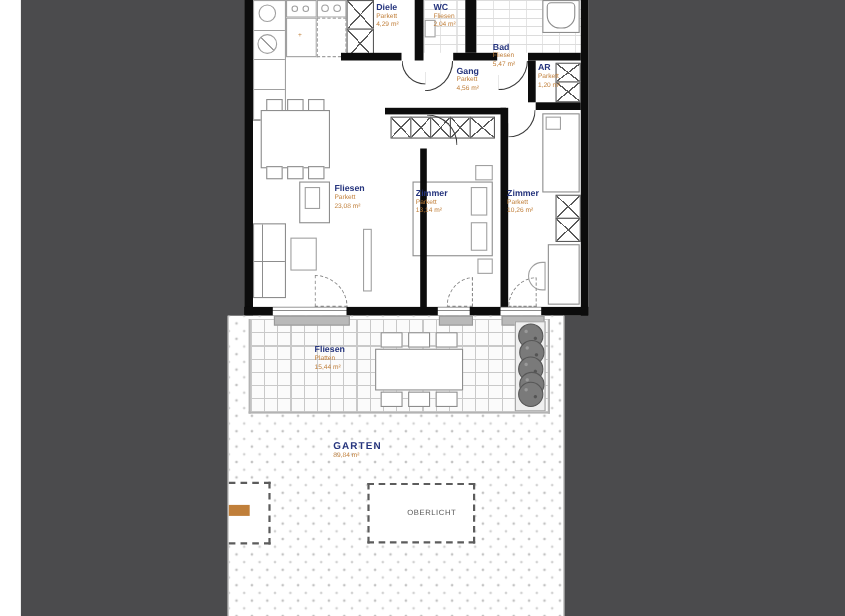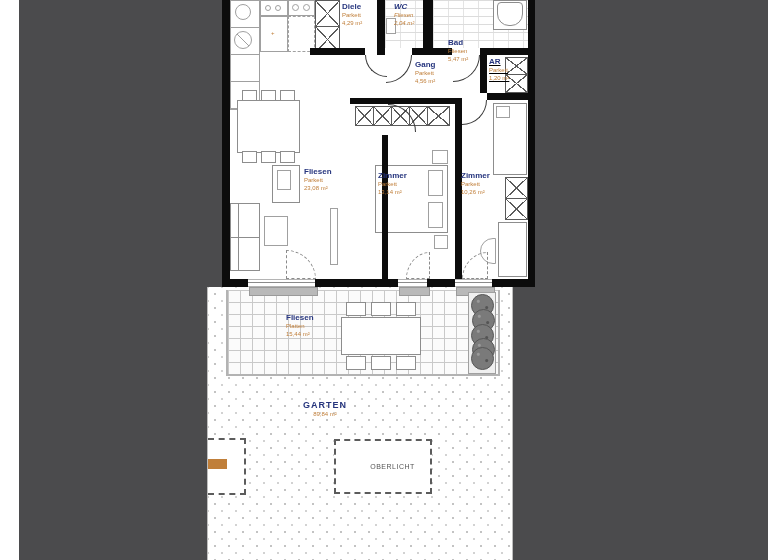--- a/index.html
+++ b/index.html
@@ -38,21 +38,21 @@
   #terrace-slab{left:18px;top:3px;width:274px;height:86px;background:#fbfbfb;
     background-image:repeating-linear-gradient(to right,#c9c9c9 0 1px,transparent 1px 12px),
                      repeating-linear-gradient(to bottom,#c9c9c9 0 1px,transparent 1px 12px);
     border:2px solid #b3b3b3;border-top:none;}
   .bush{position:absolute;border-radius:50%;background:#7a7a7a;border:1px solid #565656;
     background-image:radial-gradient(circle at 30% 30%,#9a9a9a 1px,transparent 2px),radial-gradient(circle at 70% 60%,#545454 1px,transparent 2px);}
   
   .room-label{position:absolute;line-height:1.25;white-space:nowrap;}
   .room-label .nm{font-weight:bold;font-size:8px;color:#26357e;}
   .room-label .sub{font-size:6px;color:#c07f3a;}
-  #garten-label{text-align:center;}
+  #garten-label{text-align:left;}
   #garten-label .nm{font-size:9px;letter-spacing:1px;}
   #oberlicht{left:126px;top:152px;width:98px;height:55px;background:#fff;border:2px dashed #5c5c5c;
     display:flex;align-items:center;justify-content:center;font-size:7px;color:#555;letter-spacing:.5px;}
   #dashed-box-left{left:0;top:151px;width:38px;height:57px;background:#fff;border:2px dashed #5c5c5c;border-left:none;}
   #orange-tick{left:0;top:172px;width:3px;height:10px;background:#c07f3a;}
   .plus{position:absolute;font-size:6px;color:#c07f3a;}
 </style>
 </head>
 <body>
 
@@ -143,36 +143,36 @@
   <div class="arc tr" style="left:166px;top:104px;width:28px;height:28px;"></div>
   <div class="arc tr dash" style="left:64px;top:250px;width:30px;height:29px;"></div>
   <div class="arc tl dash" style="left:184px;top:252px;width:24px;height:27px;"></div>
   <div class="arc tl dash" style="left:240px;top:252px;width:26px;height:27px;"></div>
 
   <div class="room-label" style="left:120px;top:2px;">
     <div class="nm">Diele</div>
     <div class="sub">Parkett</div>
     <div class="sub">4,29 m²</div>
   </div>
-  <div class="room-label" style="left:172px;top:2px;font-style:italic;">
+  <div class="room-label" style="left:172px;top:2px;">
     <div class="nm">WC</div>
     <div class="sub">Fliesen</div>
     <div class="sub">2,04 m²</div>
   </div>
   <div class="room-label" style="left:226px;top:2px;margin-top:36px;">
     <div class="nm">Bad</div>
     <div class="sub">Fliesen</div>
     <div class="sub">5,47 m²</div>
   </div>
   <div class="room-label" style="left:193px;top:60px;">
     <div class="nm">Gang</div>
     <div class="sub">Parkett</div>
     <div class="sub">4,56 m²</div>
   </div>
-  <div class="room-label" style="left:267px;top:57px;text-decoration:underline;">
+  <div class="room-label" style="left:267px;top:57px;">
     <div class="nm">AR</div>
     <div class="sub">Parkett</div>
     <div class="sub">1,20 m²</div>
   </div>
   <div class="room-label" style="left:82px;top:167px;">
     <div class="nm">Fliesen</div>
     <div class="sub">Parkett</div>
     <div class="sub">23,08 m²</div>
   </div>
   <div class="room-label" style="left:156px;top:171px;">

